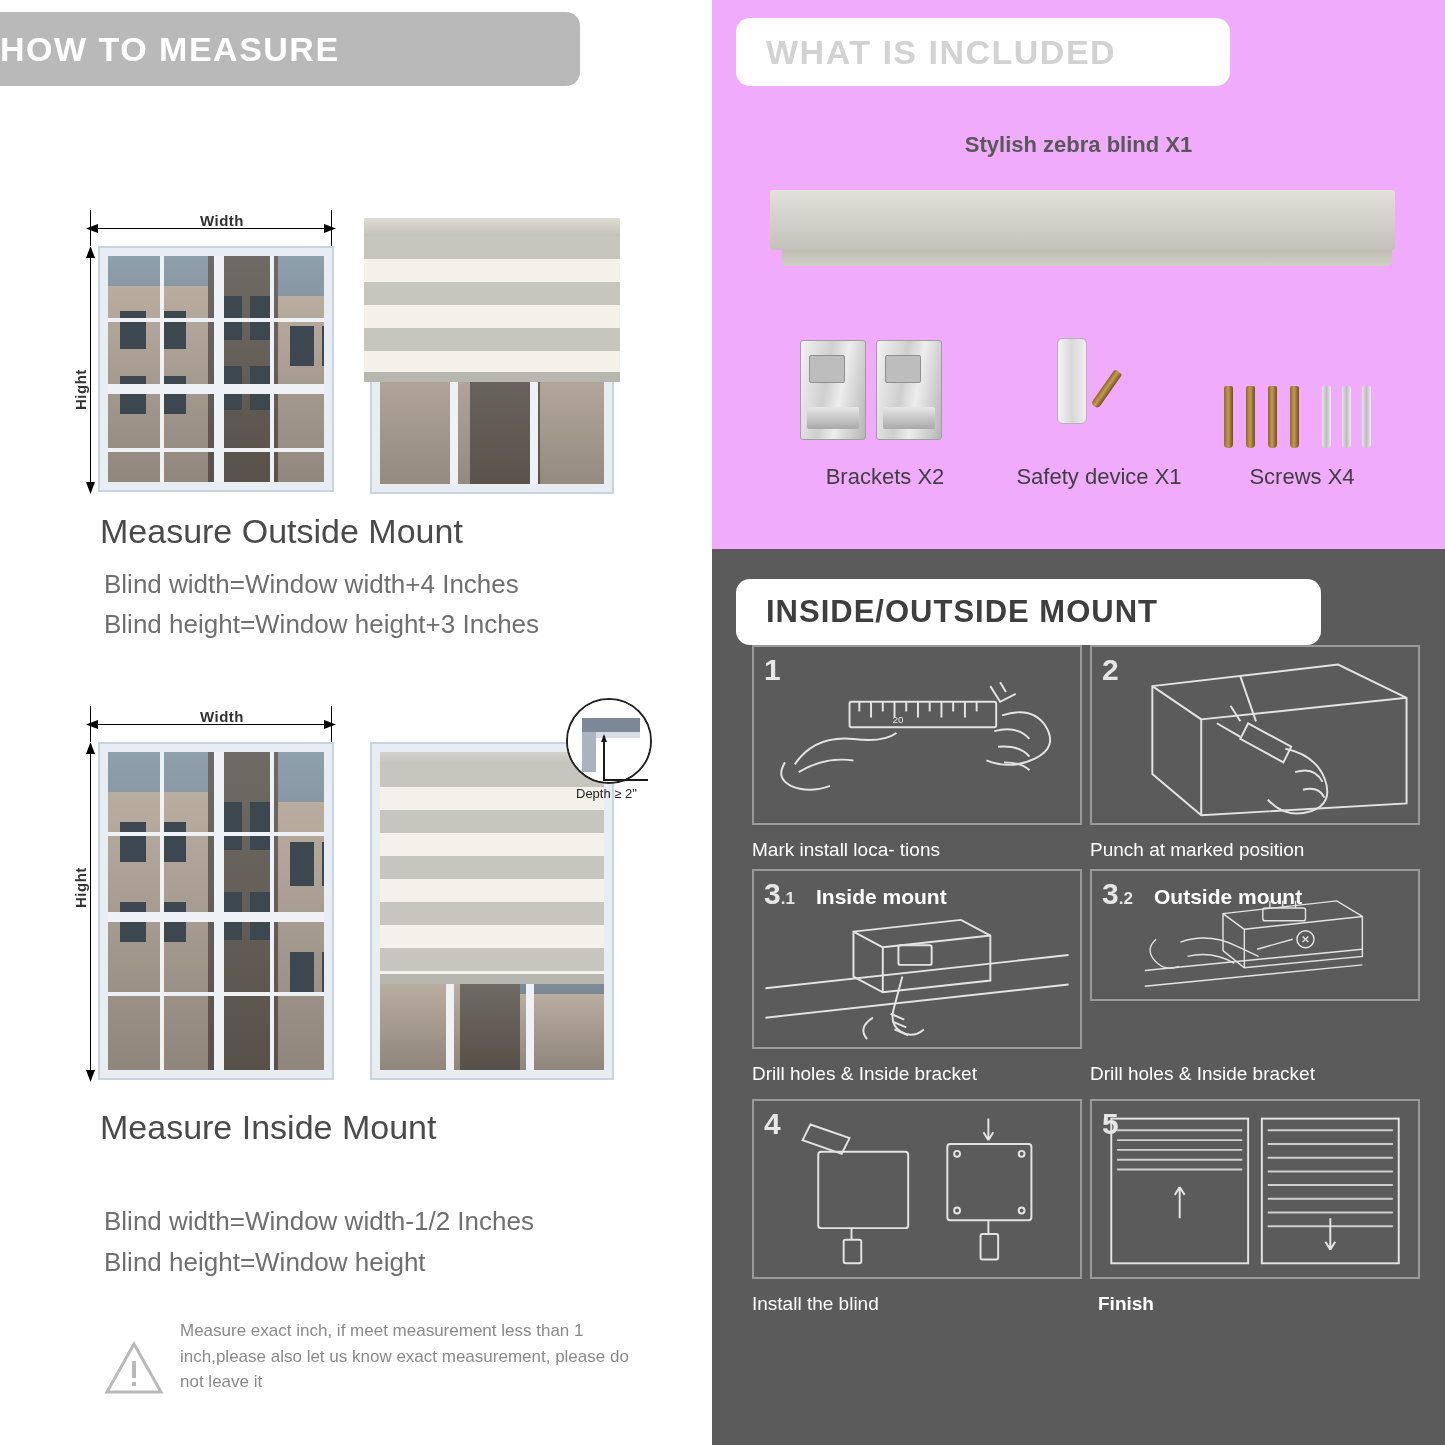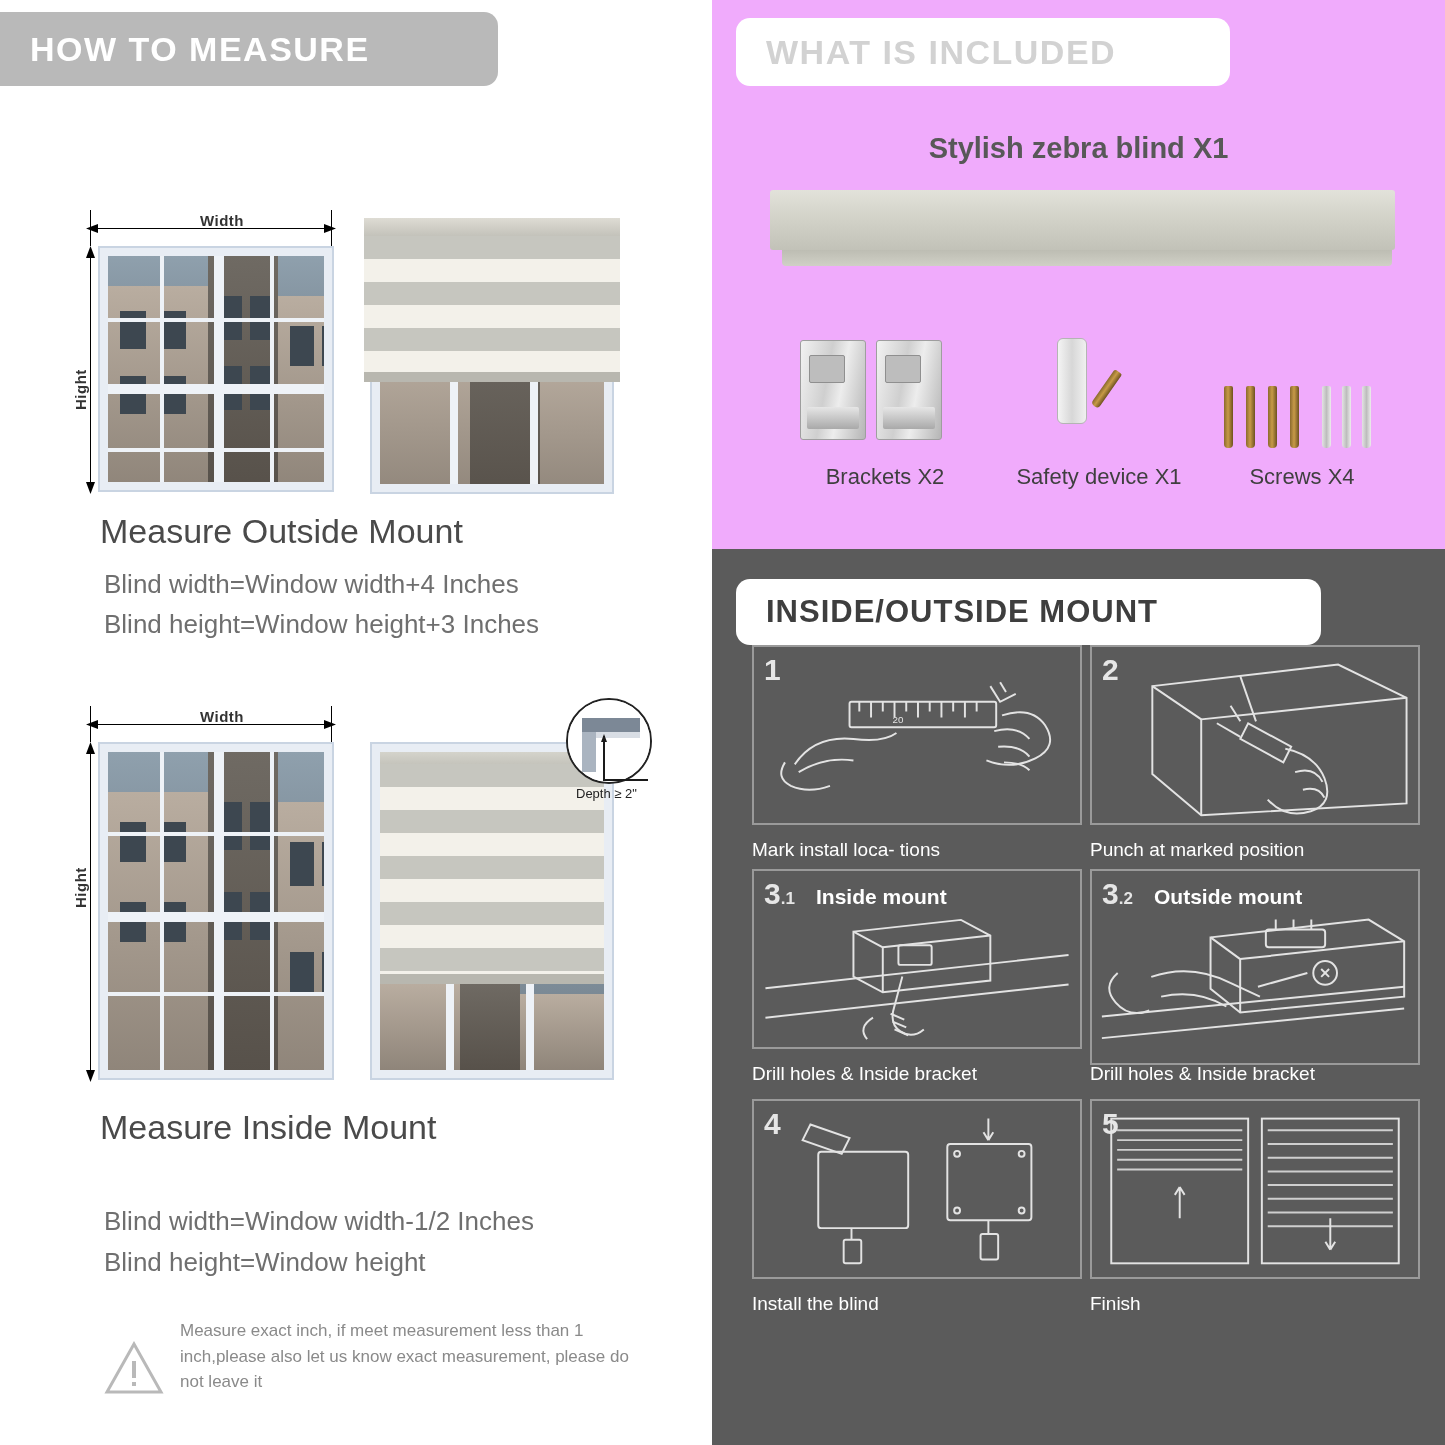--- a/index.html
+++ b/index.html
@@ -19,21 +19,21 @@
   }
   .banner {
     position:absolute;
     background:#b9b9b9;
     border-radius:0 14px 14px 0;
     display:flex; align-items:center;
   }
   .banner-text {
     color:#ffffff; font-weight:bold; letter-spacing:1.5px;
   }
-  #how-banner { left:0; top:12px; width:498px; height:74px; padding-left:30px; }
+  #how-banner { left:0; top:12px; width:580px; height:74px; }
   #how-banner .banner-text { font-size:34px; }
 
   .measure-block { position:absolute; }
 
   .dim-label {
     font-size:15px; color:#333; font-weight:bold;
     letter-spacing:0.5px;
   }
   .arrow-line-h { position:absolute; height:1px; background:#000; }
   .arrow-line-v { position:absolute; width:1px; background:#000; }
@@ -93,21 +93,21 @@
     background:#f0abfc;
   }
   #inc-banner {
     left:24px; top:18px; width:494px; height:68px;
     background:#ffffff; border-radius:14px; padding-left:30px;
   }
   #inc-banner .banner-text { font-size:34px; color:#d2d2d2; }
 
   .inc-title {
     position:absolute; left:0; right:0; top:132px;
-    text-align:center; font-size:29px; font-weight:bold; color:#585858;
+    text-align:center; font-size:22px; font-weight:bold; color:#585858;
   }
   .rail {
     position:absolute; left:58px; top:190px; width:625px; height:60px;
     background:linear-gradient(180deg,#e2e2da 0%, #d3d3c9 45%, #c2c2b8 100%);
     border-radius:3px;
   }
   .rail-shadow {
     position:absolute; left:70px; top:250px; width:610px; height:16px;
     background:linear-gradient(180deg,#bdbdb3,#d0d0c6);
     border-radius:0 0 4px 4px;
@@ -416,21 +416,21 @@
           <path d="M142 138 q-6 18 6 26 q12 8 24 -2"></path>
           <path d="M138 146 l14 6 M140 154 l14 6 M142 162 l14 6"></path>
           <path d="M120 150 q-16 10 -6 22"></path>
         </svg>
       </div>
       <div class="step-num"><span>3</span><small>.1</small></div>
       <div class="step-inline-label">Inside mount</div>
     </div>
     <div class="step-caption" style="left:40px;top:514px;">Drill holes &amp;  Inside bracket</div>
 
-    <div class="step" style="left:378px;top:320px;width:330px;height:196px;">
+    <div class="step" style="left:378px;top:320px;width:330px;height:132px;">
       <div class="sketch">
         <svg viewBox="0 0 330 180" fill="none" stroke="#e3e3e3" stroke-width="2">
           <path d="M120 60 L280 42 L316 64 L316 120 L150 136 L120 112 Z"></path>
           <path d="M120 60 L150 82 L150 136"></path>
           <path d="M150 82 L316 64"></path>
           <path d="M10 140 L316 110"></path>
           <path d="M10 162 L316 132"></path>
           <rect x="176" y="52" width="60" height="18" rx="3"></rect>
           <path d="M186 52 l0 -10 M204 52 l0 -10 M222 52 l0 -10"></path>
           <path d="M60 100 q40 -14 80 6 l30 14"></path>
@@ -475,15 +475,15 @@
           <g stroke="#cfcfcf">
             <path d="M24 30 h128 M24 40 h128 M24 50 h128 M24 60 h128 M24 70 h128"></path>
             <path d="M178 30 h128 M178 44 h128 M178 58 h128 M178 72 h128 M178 86 h128 M178 100 h128 M178 114 h128 M178 128 h128"></path>
           </g>
           <path d="M88 120 l0 -30 M88 88 l-5 8 M88 88 l5 8"></path>
           <path d="M242 120 l0 30 M242 152 l-5 -8 M242 152 l5 -8"></path>
         </svg>
       </div>
       <div class="step-num">5</div>
     </div>
-    <div class="step-caption" style="left:378px;top:744px;">Finish</div>
+    <div class="step-caption" style="left:386px;top:744px;font-weight:bold;">Finish</div>
   </div>
 </div>
 
 </body></html>

